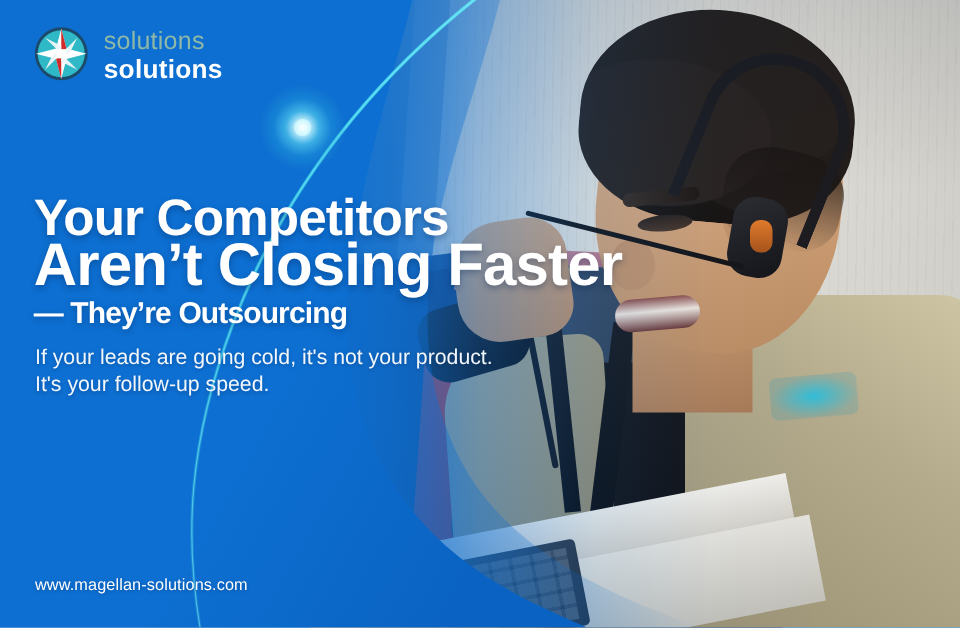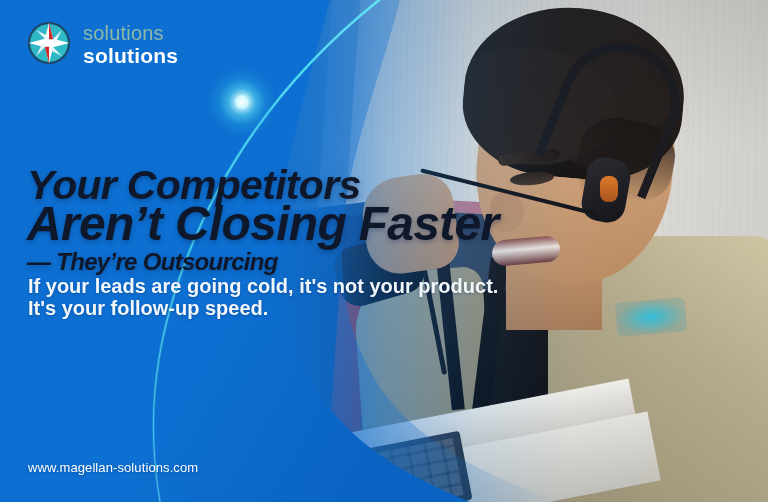--- a/index.html
+++ b/index.html
@@ -334,37 +334,36 @@
   .brand-top {
     font-size:20px; font-weight:400; letter-spacing:.2px;
     color:#8fb8a6;
   }
   .brand-bottom {
     font-size:21px; font-weight:700; letter-spacing:.2px;
     color:#ffffff; margin-top:2px;
   }
 
   .headline {
-    position:absolute; left:27px; top:165px;
-    color:#0f172a;
+    position:absolute; left:27px; top:154px;
+    color:#ffffff;
     font-weight:700;
     letter-spacing:-.7px;
     text-shadow:0 2px 5px rgba(0,28,70,.34);
-    font-style:italic;
   }
   .hl-1 { font-size:41px; line-height:40px; }
   .hl-2 { font-size:48px; line-height:38px; }
   .hl-3 { font-size:24px; line-height:38px; }
 
   .subhead {
     position:absolute; left:28px; top:275px;
     color:#f2f7fc;
-    font-size:20px;
+    font-size:17px;
     line-height:22px;
-    font-weight:700;
+    font-weight:400;
     text-shadow:0 1px 3px rgba(0,28,70,.30);
   }
 
   .site-url {
     position:absolute; left:28px; top:460px;
     color:#ffffff;
     font-size:13px;
     font-weight:400;
     letter-spacing:.1px;
     text-shadow:0 1px 3px rgba(0,28,70,.30);

